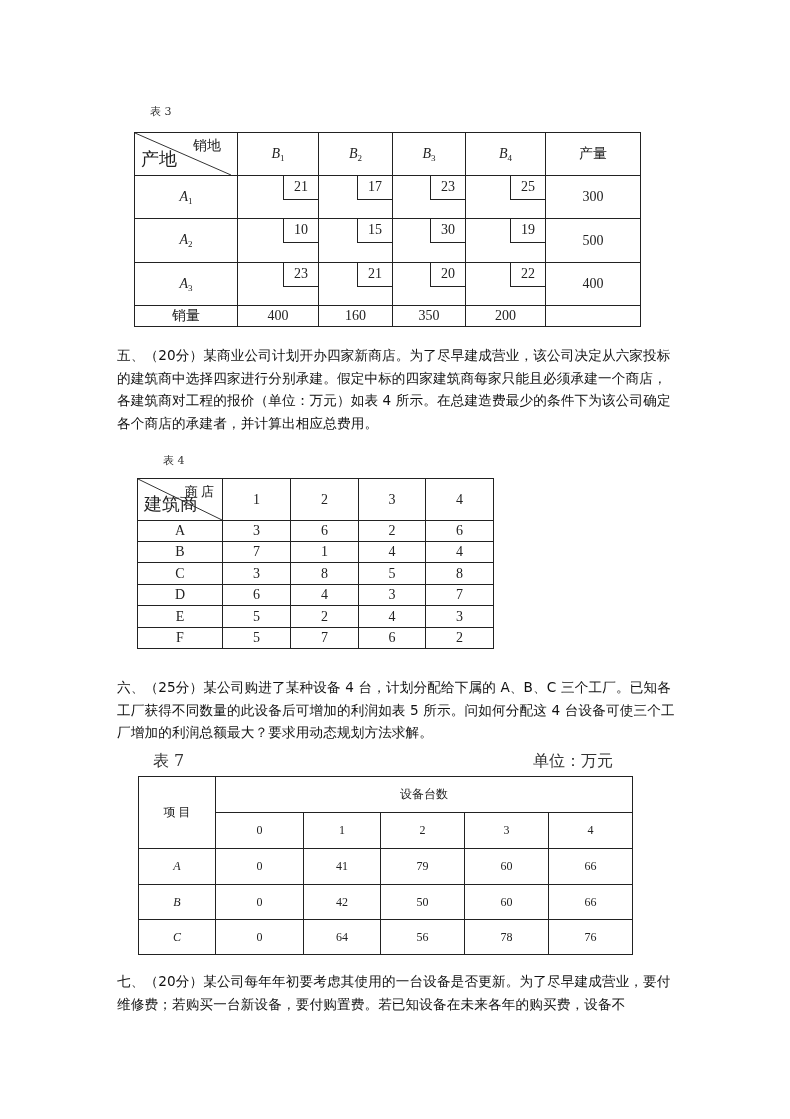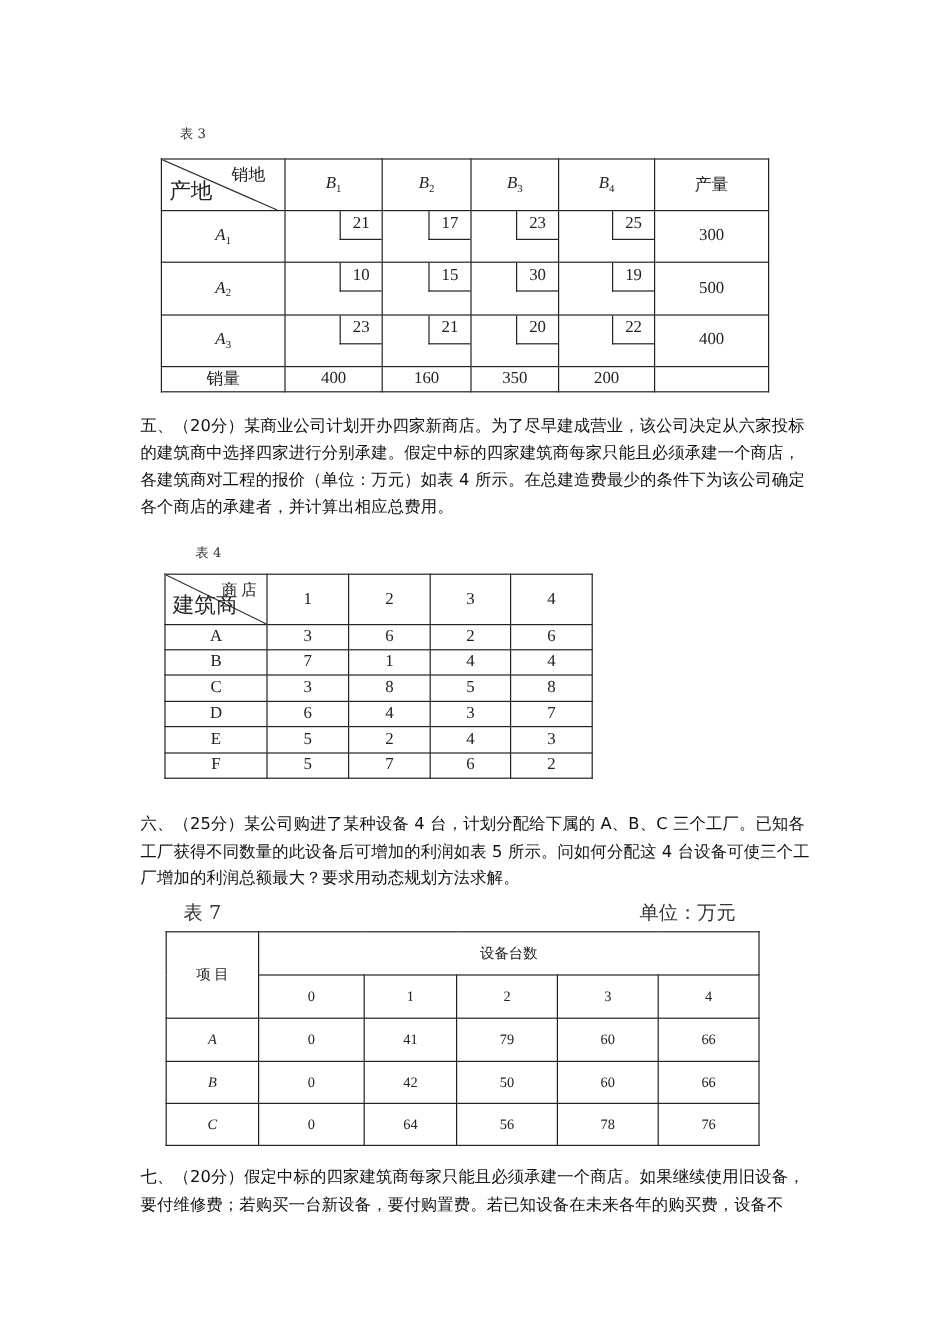--- a/index.html
+++ b/index.html
@@ -231,13 +231,13 @@
     <td class="it">C</td>
     <td>0</td>
     <td>64</td>
     <td>56</td>
     <td>78</td>
     <td>76</td>
   </tr>
 </tbody>
   </table>
 
-<div class="para" style="top:970px;">七、（20分）假定中标的四家建筑商每家只能且必须承建一个商店。如果继续使用旧设备，要付维修费；若购买一台新设备，要付购置费。若已知设备在未来各年的购买费，设备不</div>
+<div class="para" style="top:970px;">七、（20分）某公司每年年初要考虑其使用的一台设备是否更新。为了尽早建成营业，要付维修费；若购买一台新设备，要付购置费。若已知设备在未来各年的购买费，设备不</div>
 
 </body></html>

